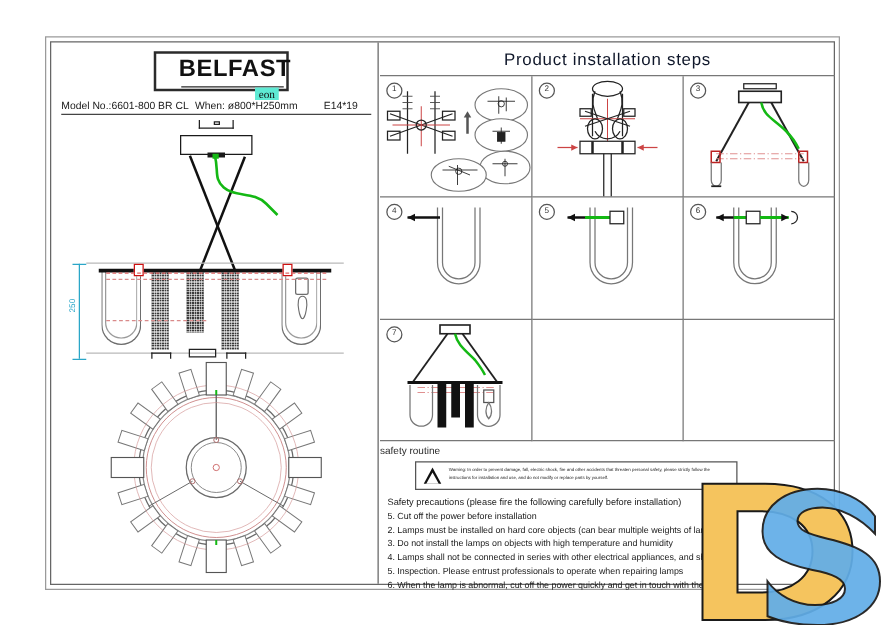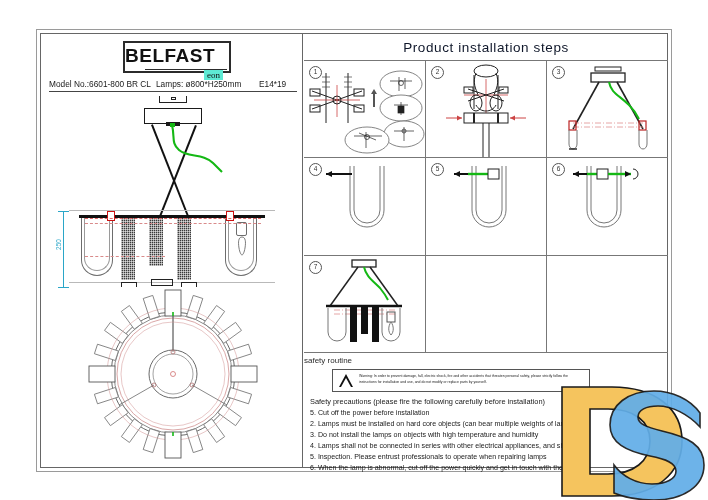--- a/index.html
+++ b/index.html
@@ -8,21 +8,21 @@
   .page{position:relative;width:708px;height:500px;background:#fff;}
 
   
   .frame-outer{position:absolute;left:36px;top:29px;width:636px;height:443px;border:1px solid #9a9a9a;box-sizing:border-box;}
   .frame-inner{position:absolute;left:40px;top:33px;width:628px;height:435px;border:1px solid #666;box-sizing:border-box;}
 
   
   .left-panel{position:absolute;left:41px;top:34px;width:262px;height:433px;box-sizing:border-box;border-right:1px solid #666;}
 
   .logo-box{position:absolute;left:82px;top:7px;width:108px;height:32px;border:2px solid #2b2b2b;box-sizing:border-box;background:#fff;}
-  .logo-text{position:absolute;left:0;top:2px;width:108px;text-align:left;font-family:"Liberation Sans",sans-serif;font-weight:bold;font-size:19px;letter-spacing:.5px;color:#111;}
+  .logo-text{position:absolute;left:0;top:2px;width:108px;text-align:right;font-family:"Liberation Sans",sans-serif;font-weight:bold;font-size:19px;letter-spacing:.5px;color:#111;}
   .logo-sub{position:absolute;right:6px;bottom:-9px;font-size:9px;color:#111;background:#5eead4;padding:0 3px;font-family:"Liberation Serif",serif;}
   .logo-rule{position:absolute;left:20px;right:2px;bottom:1px;height:1px;background:#2b2b2b;}
 
   .model-line{position:absolute;left:8px;top:45px;width:248px;font-size:8.3px;color:#1a1a1a;white-space:nowrap;}
   .model-line .s1{position:absolute;left:0;top:0;}
   .model-line .s2{position:absolute;left:107px;top:0;}
   .model-line .s3{position:absolute;left:210px;top:0;}
   .model-rule{position:absolute;left:8px;top:57px;width:248px;height:1px;background:#444;}
 
   
@@ -99,21 +99,21 @@
   <div class="left-panel">
 
     <div class="logo-box">
       <div class="logo-text">BELFAST</div>
       <div class="logo-rule"></div>
       <div class="logo-sub">eon</div>
     </div>
 
     <div class="model-line">
       <span class="s1">Model No.:6601-800 BR CL</span>
-      <span class="s2">Lamps: ø800*H250mm</span>
+      <span class="s2">When: ø800*H250mm</span>
       <span class="s3">E14*19</span>
     </div>
     <div class="model-rule"></div>
 
     <div class="elev">
 
       <div class="canopy-top"></div>
       <div class="canopy"></div>
       <div class="canopy-nub"></div>
       <div class="canopy-nub g"></div>

